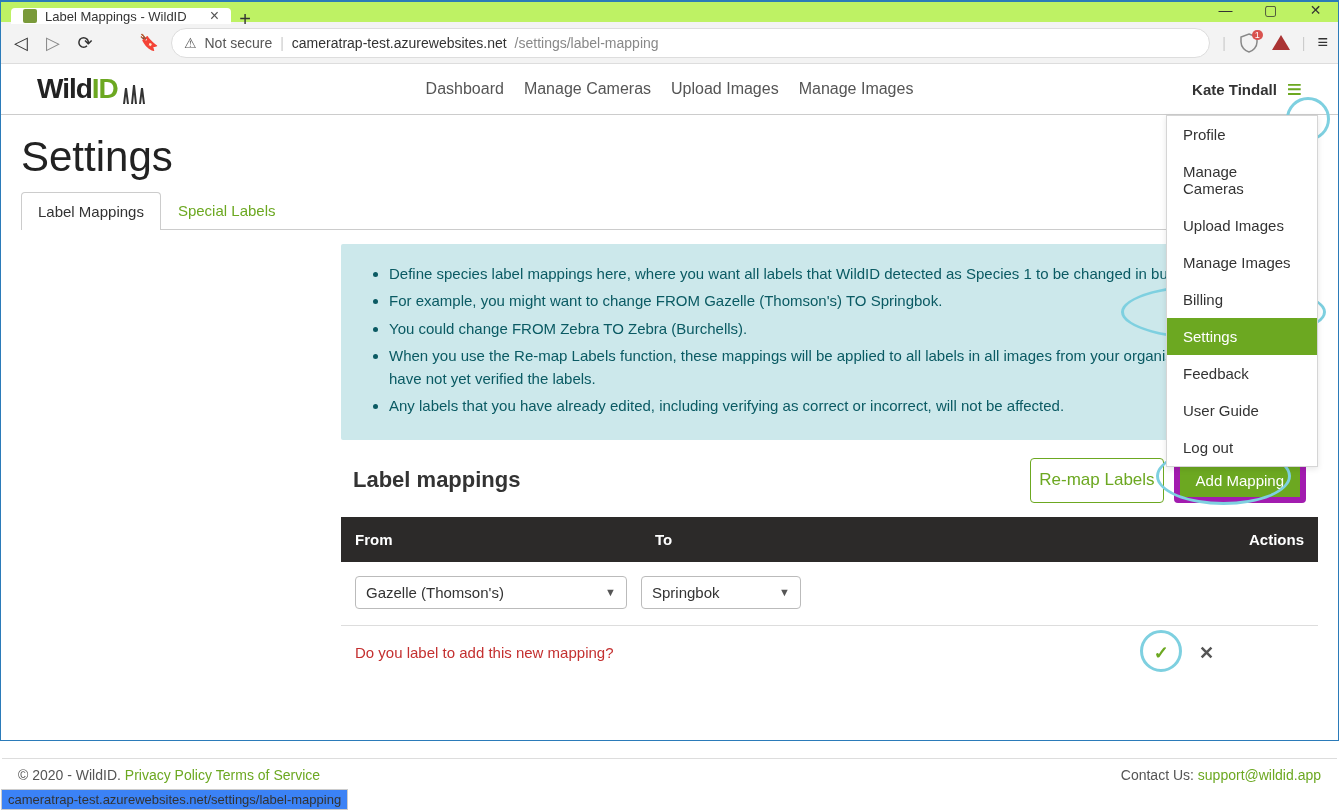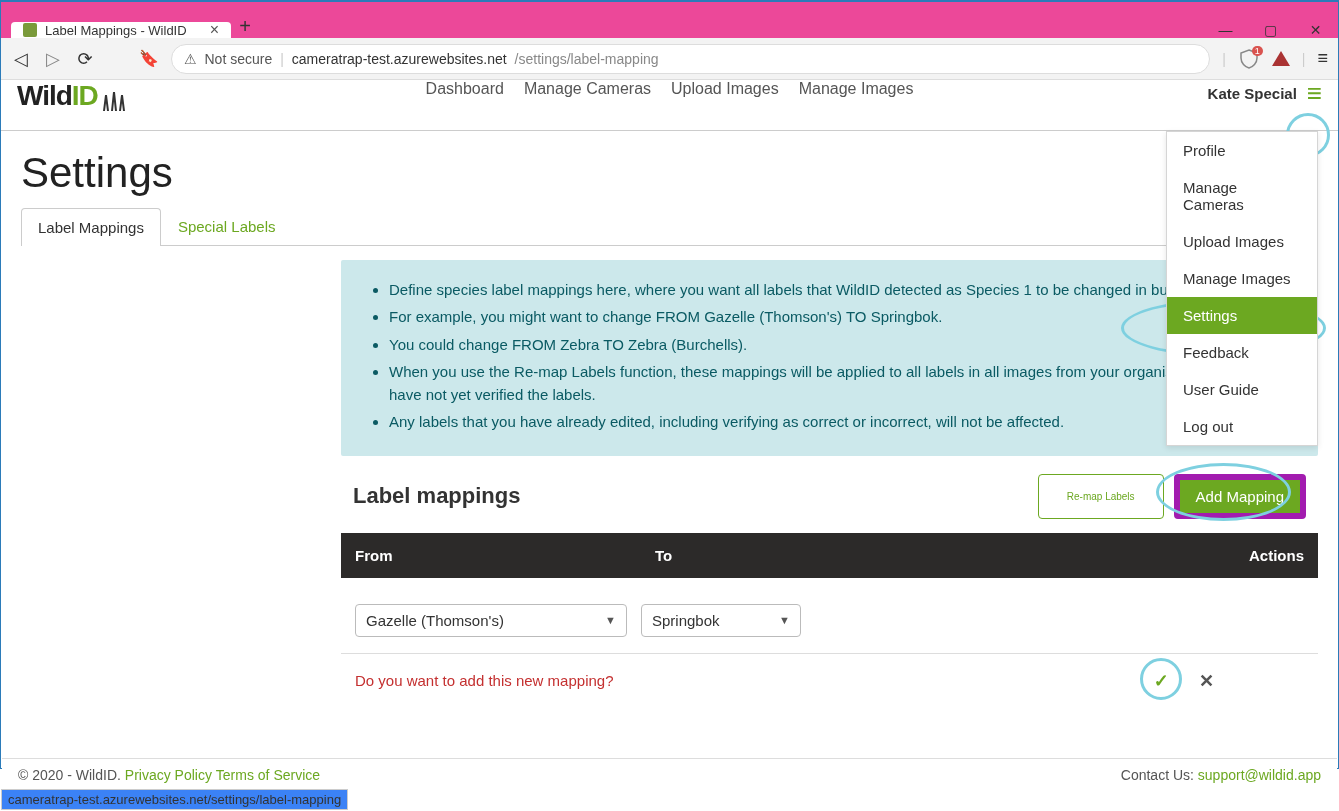--- a/index.html
+++ b/index.html
@@ -1,41 +1,41 @@
 <!DOCTYPE html>
 <html><head>
   <meta charset="utf-8">
   <style>
     * { box-sizing: border-box; margin: 0; padding: 0; }
     body { font-family: "Segoe UI", Arial, sans-serif; font-size: 14px; color: #333; background: #fff; }
     
     
     .browser-chrome { border: 1px solid #2b7bb9; border-top-width: 2px; }
-    .titlebar { background: #ec4899; height: 36px; display: flex; align-items: flex-end; }
+    .titlebar { background: #bef264; height: 20px; display: flex; align-items: flex-start; }
     .tab { background: #fff; border-top-left-radius: 4px 4px; border-top-right-radius: 4px 4px; margin: 6px 0 0 10px; display: flex; align-items: center; padding: 0 12px; gap: 8px; min-width: 220px; font-size: 13px; }
     .tab-favicon { width: 14px; height: 14px; background: #7a9a3a; border-radius: 2px; }
     .tab-close { color: #555; font-size: 16px; line-height: 1; cursor: pointer; }
     .newtab { width: 28px; display:flex; align-items:center; justify-content:center; margin-top:6px; color:#333; font-size: 20px; }
     .win-controls { margin-left: auto; display: flex; }
     .win-controls div { width: 45px; display: flex; align-items: center; justify-content: center; font-size: 14px; color: #333; }
     
     .toolbar { background: #f3f3f3; height: 42px; display: flex; align-items: center; padding: 0 10px; gap: 12px; border-bottom: 1px solid #ddd; }
     .nav-btn { color: #888; font-size: 18px; width: 20px; text-align:center; }
     .nav-btn.active { color: #333; }
     .bookmark-icon { color: #333; font-size: 16px; }
     .address-bar { flex: 1; background: #fff; border-radius: 16px; height: 30px; display: flex; align-items: center; padding: 0 12px; color: #555; font-size: 14px; gap: 8px; border:1px solid #ddd; }
     .not-secure { color: #555; }
     .url-path { color: #888; }
     .url-host { color: #333; }
     .shield-badge { position: relative; width: 22px; height:20px; }
     .triangle { width: 0; height: 0; border-left: 9px solid transparent; border-right: 9px solid transparent; border-bottom: 15px solid #aa3333; }
     .hamburger-browser { color: #333; font-size: 18px; }
     
     
-    .page-header { height: 50px; display:flex; align-items:flex-start; padding:0 16px; position:relative; }
+    .page-header { height: 50px; display:flex; align-items:center; padding:0 36px; position:relative; }
     .logo { font-size: 28px; font-weight: bold; letter-spacing: -1px; color:#222; }
     .logo .id { color:#6ca821; }
     .silhouettes { display:inline-block; width:30px; height:24px; vertical-align:middle; margin-left:3px; }
     .nav-links { position:absolute; left:50%; transform:translateX(-50%); display:flex; gap:20px; font-size:16px; color:#555; }
     .user-box { margin-left:auto; display:flex; align-items:center; gap:10px; font-weight:bold; font-size:15px; }
     .hamburger-app { color:#6ca821; font-size:26px; line-height:1; }
     
     .page-body { padding: 18px 20px 60px; border-top:1px solid #ccc; position:relative; }
     h1.page-title { font-size: 42px; font-weight: 500; color:#222; margin-bottom: 10px; }
     
@@ -46,30 +46,30 @@
     
     .content { margin-top: 14px; max-width: 1000px; margin-left: 320px; }
     
     .info-box { background:#cce8eb; color:#0a5a63; padding:18px 24px; border-radius:2px; }
     .info-box ul { padding-left: 24px; }
     .info-box li { margin-bottom:4px; font-size:15px; line-height:1.55; }
     
     .section-head { display:flex; align-items:center; padding: 18px 12px 14px; }
     .section-head h2 { font-size:22px; font-weight:600; }
     .section-head .btns { margin-left:auto; display:flex; gap:10px; }
-    .btn-outline { border:1px solid #6ca821; color:#6ca821; background:#fff; padding:8px 28px; border-radius:4px; font-size:10px; }
+    .btn-outline { border:1px solid #6ca821; color:#6ca821; background:#fff; padding:8px 8px; border-radius:4px; font-size:17px; }
     .btn-solid { border:6px solid #a21caf; color:#fff; background:#6ca821; padding:8px 16px; border-radius:4px; font-size:15px; }
     
     .table-head { background:#2c2a29; color:#fff; display:flex; padding:14px 14px; font-weight:600; font-size:15px; }
     .col-from { width:300px; }
     .col-to { flex:1; }
     .col-actions { width:100px; text-align:right; }
     
     .row-edit { display:flex; padding:14px 14px 0; gap:14px; }
-    .select { border:1px solid #bbb; border-radius:4px; padding:7px 10px; font-size:15px; display:flex; align-items:center;margin-top:12px; }
+    .select { border:1px solid #bbb; border-radius:4px; padding:7px 10px; font-size:15px; display:flex; align-items:center; }
     .select .caret { margin-left:auto; color:#555; font-size:11px; }
     .sel-from { width: 272px; }
     .sel-to { width: 160px; }
     
     .confirm-row { border-top:1px solid #ddd; margin-top:16px; padding:16px 14px; display:flex; align-items:center; }
     .confirm-text { color:#c43030; font-size:15px; }
     .confirm-actions { margin-left:auto; display:flex; gap:30px; font-size:18px; font-weight:bold; }
     .check { color:#6ca821; }
     .cross { color:#555; }
     
@@ -141,36 +141,37 @@
             <path d="M3 24 L5 8 L7 24 M11 24 L13 5 L15 24 M19 24 L21 8 L23 24" stroke="#333" stroke-width="2" fill="none"></path>
           </svg></span>
     </span>
     <div class="nav-links">
       <span>Dashboard</span>
       <span>Manage Cameras</span>
       <span>Upload Images</span>
       <span>Manage Images</span>
     </div>
     <div class="user-box">
-      <span>Kate Special</span>
+      <span>Kate Tindall</span>
       <span class="hl-wrap">
         <span class="hamburger-app">≡</span>
       </span>
     </div>
   </div>
 
   <div class="page-body">
     <div class="highlight hl-hamburger"></div>
     <div class="highlight hl-settings"></div>
 
     <div class="dropdown">
       <div class="item">Profile</div>
       <div class="item">Manage Cameras</div>
       <div class="item">Upload Images</div>
       <div class="item">Manage Images</div>
+      <div class="item">Billing</div>
       <div class="item active">Settings</div>
       <div class="item">Feedback</div>
       <div class="item">User Guide</div>
       <div class="item">Log out</div>
     </div>
 
     <h1 class="page-title">Settings</h1>
 
     <div class="tabs">
       <div class="tabp active">Label Mappings</div>
@@ -210,21 +211,21 @@
           <span>Gazelle (Thomson's)</span>
           <span class="caret">▼</span>
         </div>
         <div class="select sel-to">
           <span>Springbok</span>
           <span class="caret">▼</span>
         </div>
       </div>
 
       <div class="confirm-row">
-        <span class="confirm-text">Do you want to add this new mapping?</span>
+        <span class="confirm-text">Do you label to add this new mapping?</span>
         <div class="confirm-actions">
           <span class="hl-wrap">
             <span class="check">✓</span>
             <span class="highlight hl-check" style="top:-12px; left:-14px;"></span>
           </span>
           <span class="cross">✕</span>
           <span style="width:60px;"></span>
         </div>
       </div>
     </div>

